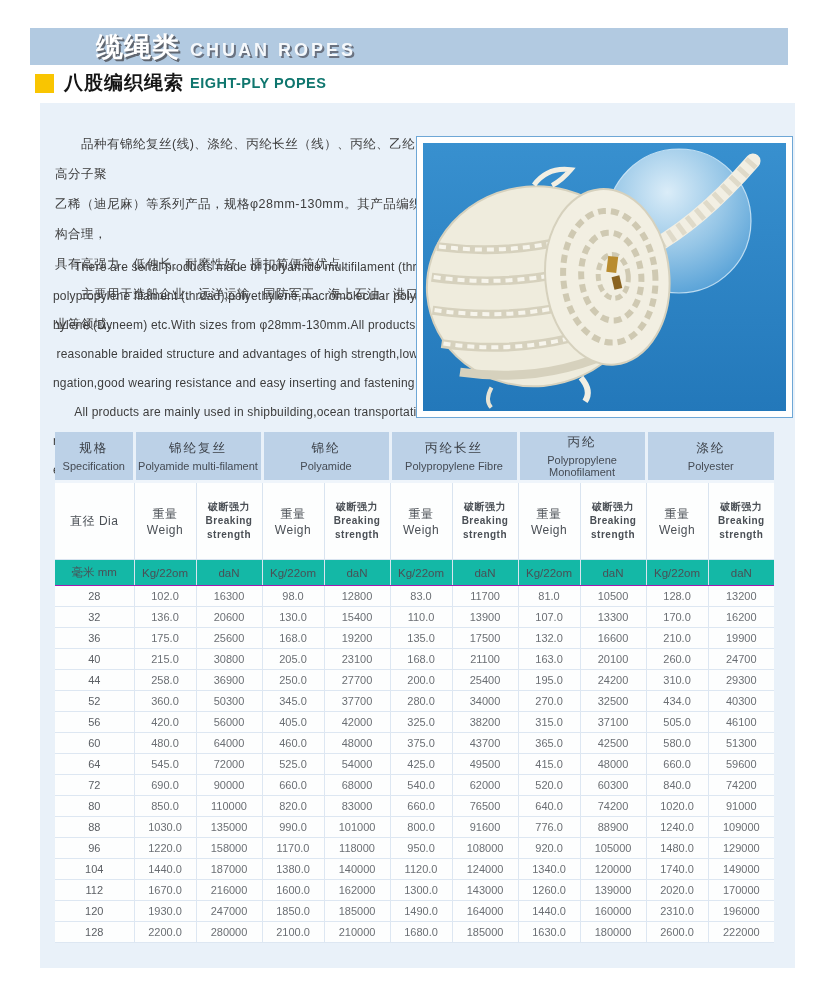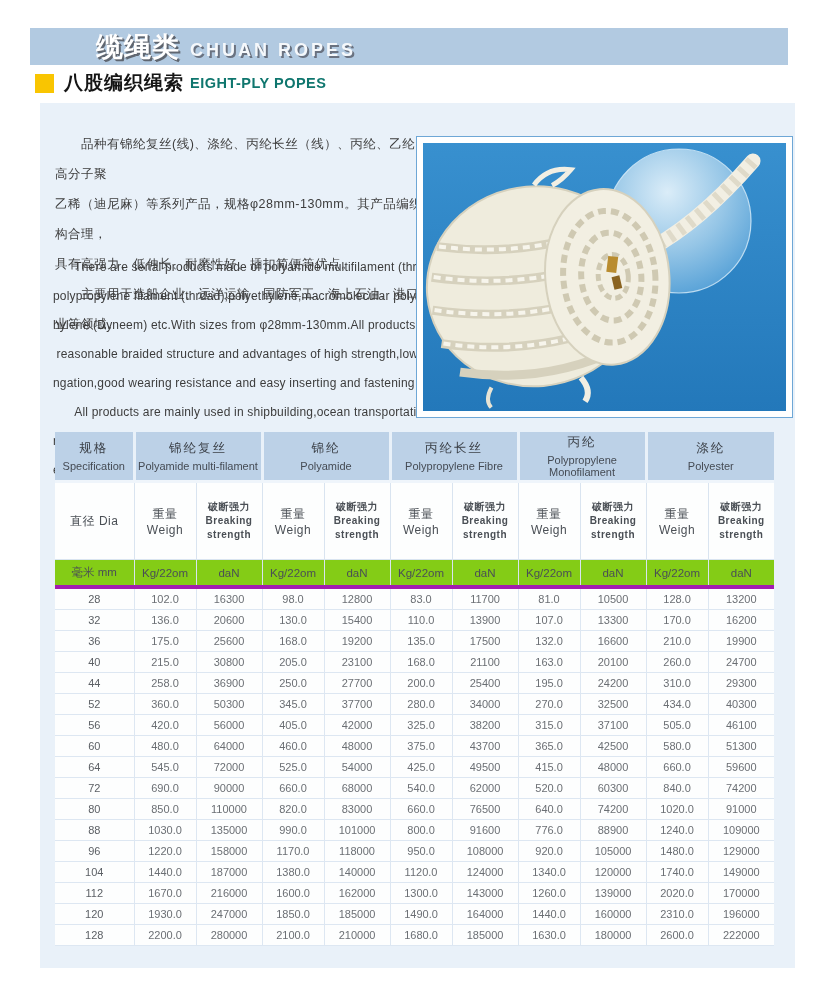--- a/index.html
+++ b/index.html
@@ -67,22 +67,22 @@
   th.grp:first-child{border-left:none;}
   th.grp:last-child{border-right:none;}
   .gzh{font-size:12.5px;color:#3a3f46;letter-spacing:2px;}
   .gen{font-size:11px;color:#454b54;margin-top:3px;}
   tr.sub th{
     height:76px;background:#fdfefe;font-size:12px;color:#4a4f55;
     border-right:1px solid #d9e4f0;border-bottom:1px solid #d9e4f0;
     letter-spacing:0.5px;
   }
   tr.units th{
-    height:25px;background:#84cc16;font-size:11.5px;color:#4a4f55;
-    border-right:1px solid #d9e4f0;border-bottom:4px solid #a21caf;
+    height:25px;background:#14b8a6;font-size:11.5px;color:#4a4f55;
+    border-right:1px solid #d9e4f0;border-bottom:1px solid #a21caf;
   }
   tr.sub th:last-child,tr.units th:last-child,tbody td:last-child{border-right:none;}
   .bk-line{font-size:10px;line-height:14px;color:#4a4f55;font-weight:bold;}
   tbody td{
     height:20px;background:#fdfefe;font-size:11px;color:#6b6f74;
     border-right:1px solid #dde7f2;border-bottom:1px solid #dde7f2;
   }
   tbody tr td:first-child{color:#5c6065;}
 </style>
 </head>

